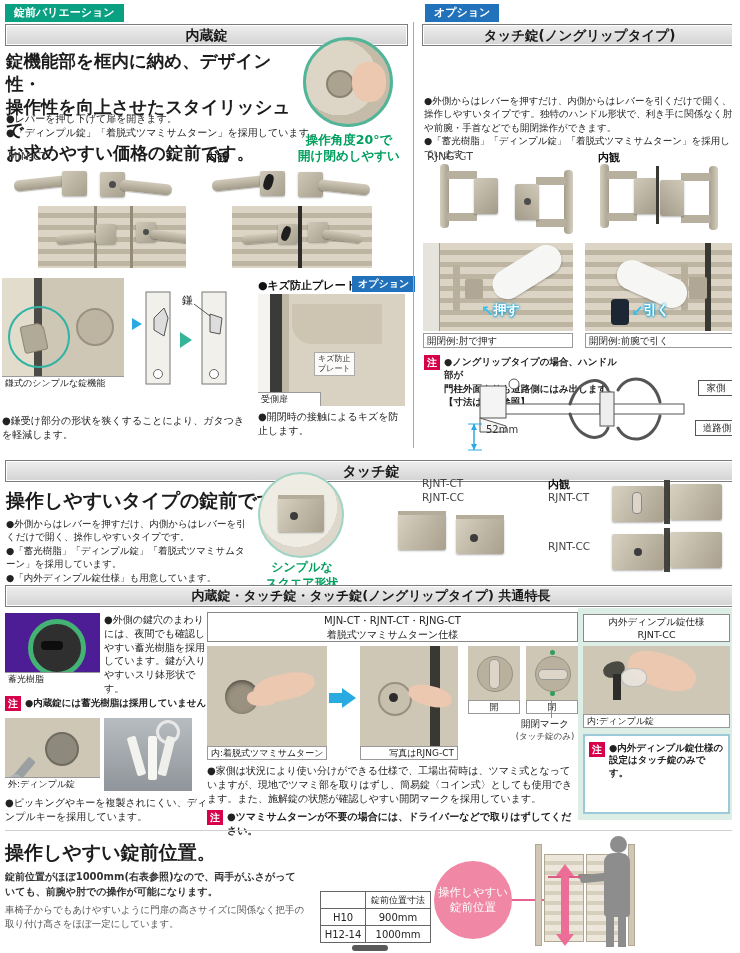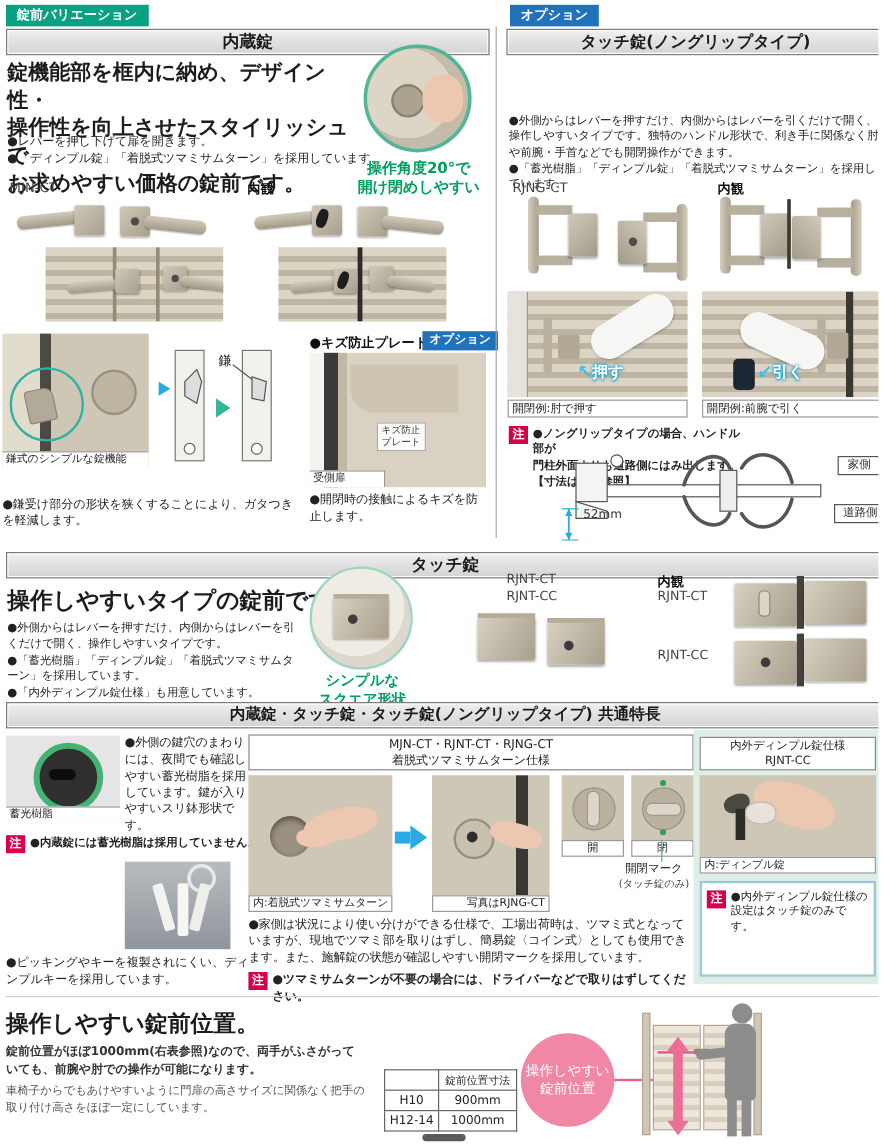--- a/index.html
+++ b/index.html
@@ -258,29 +258,35 @@
   <div class="abs model" style="left:548px;top:540px;font-size:10.5px">RJNT-CC</div>
   <div class="abs" style="left:612px;top:528px;width:120px;height:44px">
     <div class="tp" style="left:0;top:6px;width:52px"></div>
     <div class="abs" style="left:52px;top:0;width:6px;height:44px;background:#44423c"></div>
     <div class="tp" style="left:58px;top:4px;width:52px"></div>
     <div class="dot" style="left:22px;top:20px;width:8px;height:8px;background:#3c3c3c"></div>
   </div>
 
   <div class="abs secbar" style="left:5px;top:585px;width:732px;height:22px;font-size:13px;line-height:20px">内蔵錠・タッチ錠・タッチ錠(ノングリップタイプ) 共通特長</div>
 
-  <div class="photo" style="left:5px;top:613px;width:95px;height:73px;background:#e5e5e5">
+  <div class="photo" style="left:5px;top:613px;width:95px;height:73px;background:#4c1d95">
     <div class="dot" style="left:23px;top:6px;width:48px;height:48px;background:#2f2f2f;border:5px solid #44b274"></div>
     <div class="abs" style="left:36px;top:28px;width:22px;height:9px;background:#0d0d0d;border-radius:4px"></div>
     <div class="capbar">蓄光樹脂</div>
   </div>
   <div class="abs btxt" style="left:104px;top:613px;width:108px;line-height:1.38">●外側の鍵穴のまわりには、夜間でも確認しやすい蓄光樹脂を採用しています。鍵が入りやすいスリ鉢形状です。</div>
   <div class="abs noterow" style="left:5px;top:696px;width:212px">
     <span class="noteico">注</span>
     <span class="btxt" style="font-size:9.5px;font-weight:bold">●内蔵錠には蓄光樹脂は採用していません。</span>
+  </div>
+  <div class="photo" style="left:5px;top:718px;width:95px;height:73px">
+    <div class="dot" style="left:40px;top:14px;width:30px;height:30px;background:#8d897c;border:2px solid #6f6b5e"></div>
+    <div class="abs" style="left:14px;top:38px;width:9px;height:28px;background:#9aa0a2;border-radius:2px;transform:rotate(40deg)"></div>
+    <div class="dot" style="left:4px;top:56px;width:13px;height:13px;background:#aeb4b6"></div>
+    <div class="capbar">外:ディンプル錠</div>
   </div>
   <div class="photo" style="left:104px;top:718px;width:88px;height:73px;background:linear-gradient(#b7bcc0,#8f959a)">
     <div class="dot" style="left:52px;top:2px;width:18px;height:18px;border:3px solid #e8e8e8;background:transparent"></div>
     <div class="abs" style="left:28px;top:18px;width:9px;height:40px;background:#f2f2ef;border-radius:2px;transform:rotate(-16deg)"></div>
     <div class="abs" style="left:44px;top:18px;width:9px;height:44px;background:#f6f6f3;border-radius:2px"></div>
     <div class="abs" style="left:58px;top:18px;width:9px;height:40px;background:#eeeeeb;border-radius:2px;transform:rotate(14deg)"></div>
   </div>
   <div class="abs btxtpre btxt" style="left:5px;top:796px;width:205px">●ピッキングやキーを複製されにくい、ディンプルキーを採用しています。</div>
 
   <div class="abs" style="left:207px;top:612px;width:371px;height:30px;border:1px solid #888;text-align:center;font-size:10px;line-height:1.4;padding-top:1px;box-sizing:border-box">
@@ -340,21 +346,21 @@
     <div class="photo" style="left:5px;top:38px;width:147px;height:68px">
       <div class="abs" style="left:20px;top:16px;width:22px;height:15px;background:#4a4a42;border-radius:45%;transform:rotate(-20deg)"></div>
       <div class="abs" style="left:30px;top:28px;width:8px;height:26px;background:#2c2c28"></div>
       <div class="skin" style="left:44px;top:8px;width:70px;height:34px;transform:rotate(18deg)"></div>
       <div class="abs" style="left:38px;top:22px;width:24px;height:17px;background:rgba(235,233,228,.8);border:1px solid #bbb;border-radius:45%"></div>
     </div>
     <div class="abs cap" style="left:5px;top:106px;width:147px;height:14px">内:ディンプル錠</div>
     <div class="abs" style="left:5px;top:126px;width:147px;height:80px;background:#fff;border:2px solid #9cc8d8;box-sizing:border-box;padding:3px 4px">
       <div class="noterow" style="margin-top:3px">
         <span class="noteico">注</span>
-        <span class="pre" style="font-size:9.5px;font-weight:normal;line-height:1.3">●内外ディンプル錠仕様の
+        <span class="pre" style="font-size:9.5px;font-weight:bold;line-height:1.3">●内外ディンプル錠仕様の
 設定はタッチ錠のみです。</span>
       </div>
     </div>
   </div>
 
   <div class="abs" style="left:5px;top:830px;width:732px;height:1px;background:#cfcfcf"></div>
   <div class="abs lead" style="left:5px;top:840px;font-size:19px">操作しやすい錠前位置。</div>
   <div class="abs bold pre" style="left:5px;top:870px;font-size:10px;line-height:1.45;color:#333">錠前位置がほぼ1000mm(右表参照)なので、両手がふさがって
 いても、前腕や肘での操作が可能になります。</div>
   <div class="abs pre" style="left:5px;top:903px;font-size:9.5px;line-height:1.45;color:#555">車椅子からでもあけやすいように門扉の高さサイズに関係なく把手の

